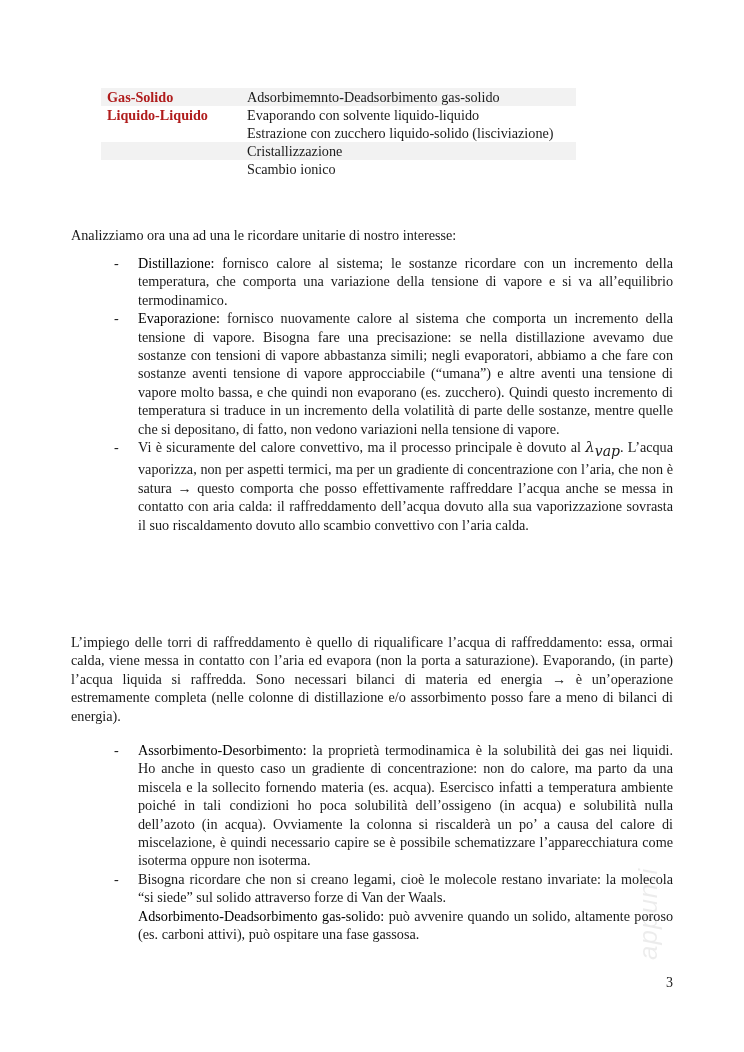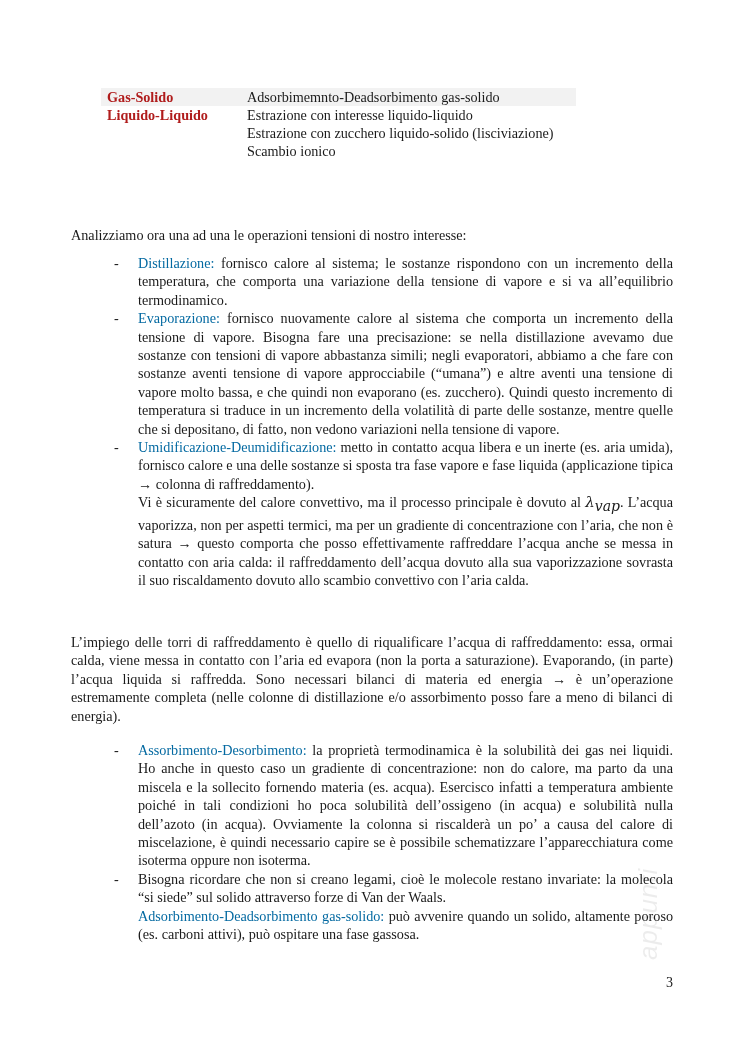--- a/index.html
+++ b/index.html
@@ -1,21 +1,21 @@
 <!DOCTYPE html>
 <html><head>
 <meta charset="utf-8">
 <style>
   html, body { margin: 0; padding: 0; background: #ffffff; }
   body {
     width: 744px; height: 1052px; position: relative; overflow: hidden;
     font-family: "Liberation Serif", "DejaVu Serif", serif;
     color: #1a1a1a; font-size: 14.2px;
   }
-  .red { color: #0369a1; }
+  .red { color: #000000; }
   table.ops {
     position: absolute; left: 101px; top: 88px; width: 475px;
     border-collapse: collapse; font-size: 14.2px;
   }
   table.ops td { padding: 0 0 0 6px; height: 18px; line-height: 18px; vertical-align: middle; white-space: nowrap; }
   table.ops td.cat { width: 134px; font-weight: bold; color: #b01c1c; }
   table.ops tr.shade td { background: #f2f2f2; }
   .para {
     position: absolute; left: 71px; width: 602px; line-height: 18.4px; text-align: justify;
   }
@@ -38,47 +38,50 @@
 <body>
 
 <table class="ops">
   <tbody>
     <tr class="shade">
       <td class="cat">Gas-Solido</td>
       <td>Adsorbimemnto-Deadsorbimento gas-solido</td>
     </tr>
     <tr>
       <td class="cat">Liquido-Liquido</td>
-      <td>Estrazione con interesse liquido-liquido</td>
+      <td>Evaporando con solvente liquido-liquido</td>
     </tr>
     <tr>
       <td class="cat"></td>
       <td>Estrazione con zucchero liquido-solido (lisciviazione)</td>
+    </tr>
+    <tr class="shade">
+      <td class="cat"></td>
+      <td>Cristallizzazione</td>
     </tr>
     <tr>
       <td class="cat"></td>
       <td>Scambio ionico</td>
     </tr>
   </tbody>
 </table>
 
-<div class="para" style="top:226px;">Analizziamo ora una ad una le operazioni tensioni di nostro interesse:</div>
+<div class="para" style="top:226px;">Analizziamo ora una ad una le ricordare unitarie di nostro interesse:</div>
 
 <ul class="list" style="top:254px;">
   <li>
     <span class="dash">-</span>
-    <p><span class="red">Distillazione:</span><span> fornisco calore al sistema; le sostanze rispondono con un incremento della temperatura, che comporta una variazione della tensione di vapore e si va all’equilibrio termodinamico.</span></p>
+    <p><span class="red">Distillazione:</span><span> fornisco calore al sistema; le sostanze ricordare con un incremento della temperatura, che comporta una variazione della tensione di vapore e si va all’equilibrio termodinamico.</span></p>
   </li>
   <li>
     <span class="dash">-</span>
     <p><span class="red">Evaporazione:</span><span> fornisco nuovamente calore al sistema che comporta un incremento della tensione di vapore. Bisogna fare una precisazione: se nella distillazione avevamo due sostanze con tensioni di vapore abbastanza simili; negli evaporatori, abbiamo a che fare con sostanze aventi tensione di vapore approcciabile (“umana”) e altre aventi una tensione di vapore molto bassa, e che quindi non evaporano (es. zucchero). Quindi questo incremento di temperatura si traduce in un incremento della volatilità di parte delle sostanze, mentre quelle che si depositano, di fatto, non vedono variazioni nella tensione di vapore.</span></p>
   </li>
   <li>
     <span class="dash">-</span>
-    <p><span class="red">Umidificazione-Deumidificazione:</span><span> metto in contatto acqua libera e un inerte (es. aria umida), fornisco calore e una delle sostanze si sposta tra fase vapore e fase liquida (applicazione tipica → colonna di raffreddamento).</span></p>
     <p><span>Vi è sicuramente del calore convettivo, ma il processo principale è dovuto al </span><span class="lambda"><span>λ</span><sub>vap</sub></span><span>. L’acqua vaporizza, non per aspetti termici, ma per un gradiente di concentrazione con l’aria, che non è satura → questo comporta che posso effettivamente raffreddare l’acqua anche se messa in contatto con aria calda: il raffreddamento dell’acqua dovuto alla sua vaporizzazione sovrasta il suo riscaldamento dovuto allo scambio convettivo con l’aria calda.</span></p>
   </li>
 </ul>
 
 <div class="para" style="top:633px;">L’impiego delle torri di raffreddamento è quello di riqualificare l’acqua di raffreddamento: essa, ormai calda, viene messa in contatto con l’aria ed evapora (non la porta a saturazione). Evaporando, (in parte) l’acqua liquida si raffredda. Sono necessari bilanci di materia ed energia → è un’operazione estremamente completa (nelle colonne di distillazione e/o assorbimento posso fare a meno di bilanci di energia).</div>
 
 <ul class="list" style="top:741px;">
   <li>
     <span class="dash">-</span>
     <p><span class="red">Assorbimento-Desorbimento:</span><span> la proprietà termodinamica è la solubilità dei gas nei liquidi. Ho anche in questo caso un gradiente di concentrazione: non do calore, ma parto da una miscela e la sollecito fornendo materia (es. acqua). Esercisco infatti a temperatura ambiente poiché in tali condizioni ho poca solubilità dell’ossigeno (in acqua) e solubilità nulla dell’azoto (in acqua). Ovviamente la colonna si riscalderà un po’ a causa del calore di miscelazione, è quindi necessario capire se è possibile schematizzare l’apparecchiatura come isoterma oppure non isoterma.</span></p>

